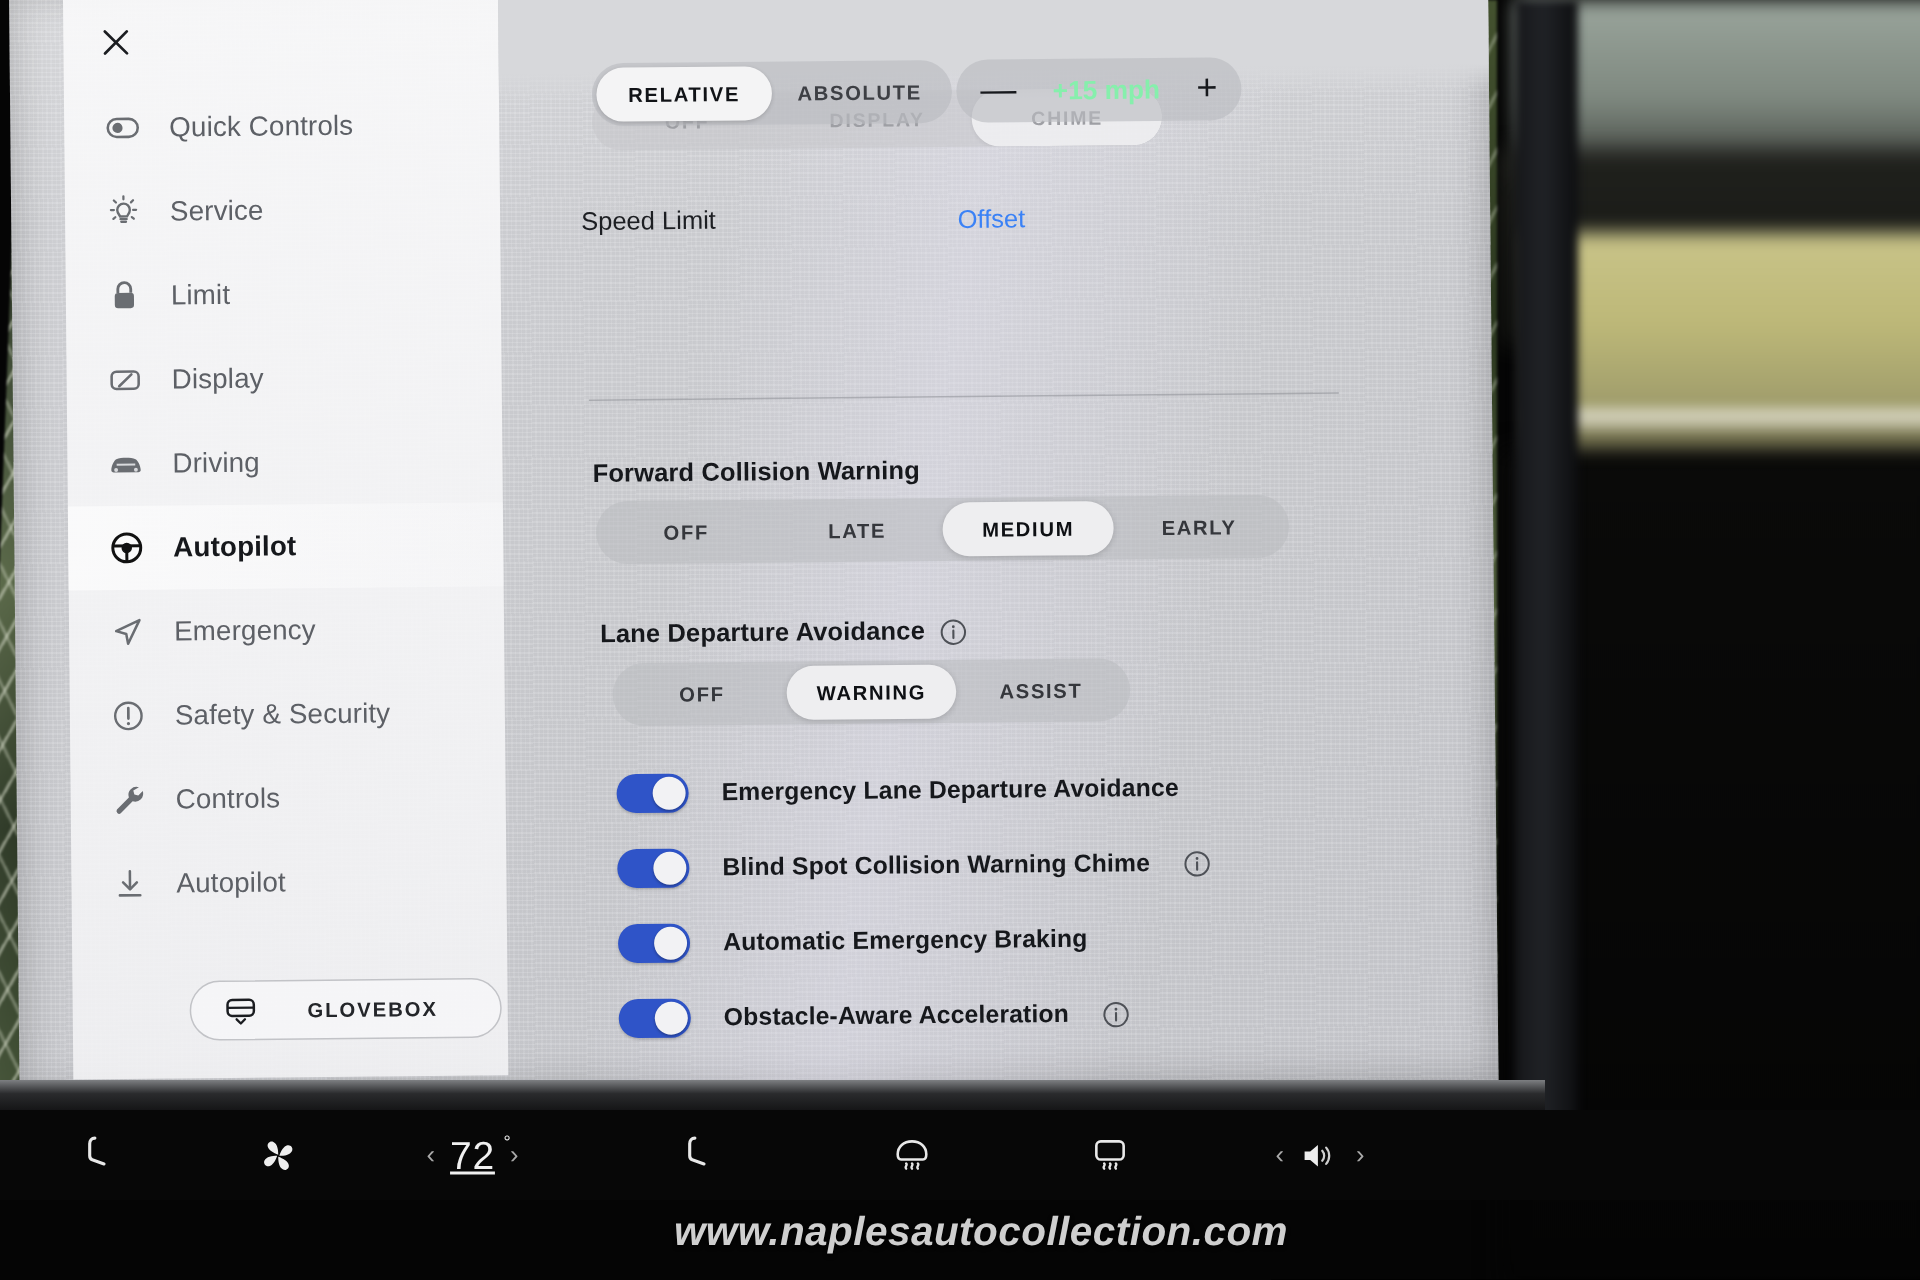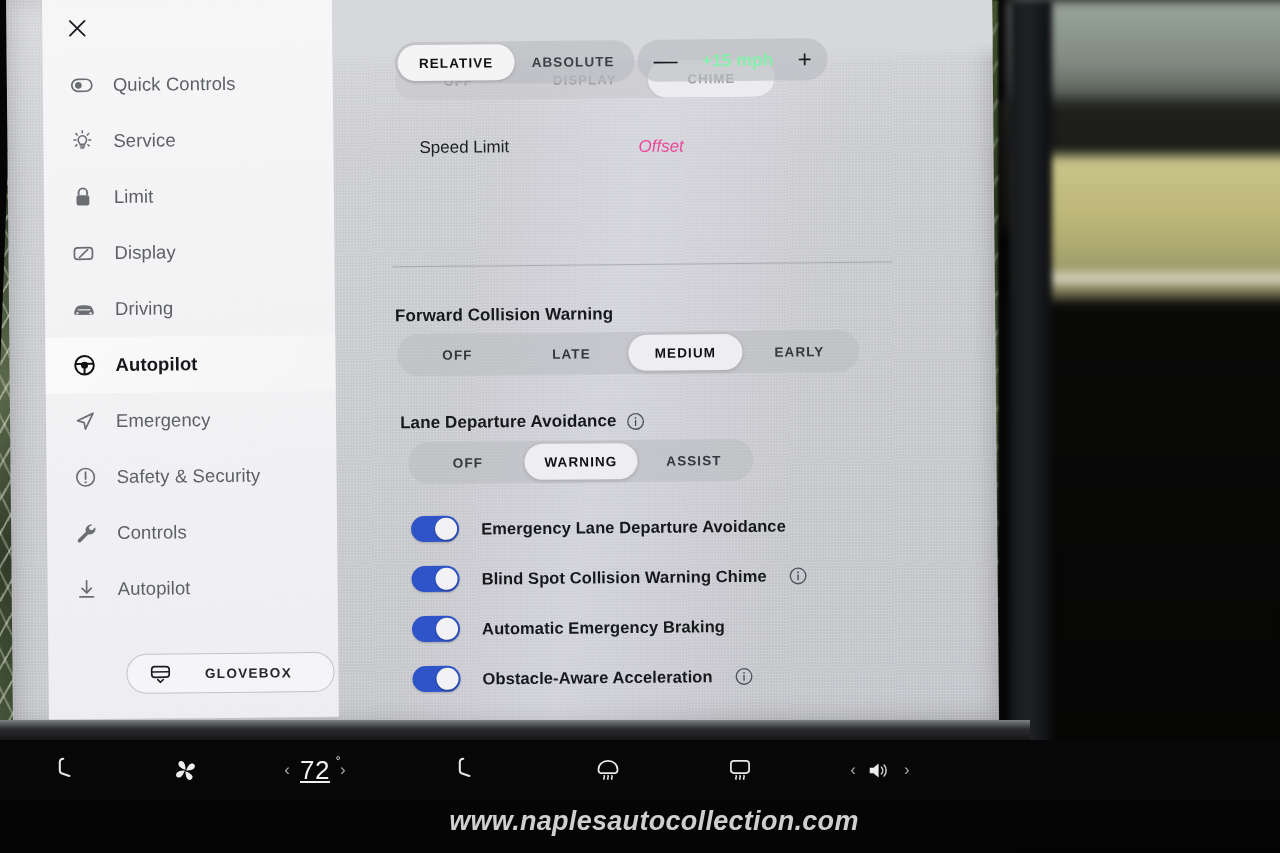--- a/index.html
+++ b/index.html
@@ -160,22 +160,22 @@
     background:rgba(250,250,251,.70); border-radius:20px;
     color:rgba(110,112,118,.62);
     box-shadow:0 1px 3px rgba(0,0,0,.07);
   }
   .cut-mask{
     position:absolute; left:0; top:0; width:660px; height:72px;
     background:linear-gradient(180deg,#d7d8db 0%,#d7d8db 72%, rgba(215,216,219,.0) 100%);
   }
 
   .row-labels{ position:absolute; left:0; top:130px; width:660px; }
-  .lbl-speed{ position:absolute; left:54px; top:12px; font-size:17px; color:#1d1f23;margin-left:32px; }
-  .lbl-offset{ position:absolute; left:305px; top:13px; font-size:17px; color:#ec4899;font-style:italic; }
+  .lbl-speed{ position:absolute; left:54px; top:12px; font-size:17px; color:#1d1f23; }
+  .lbl-offset{ position:absolute; left:305px; top:13px; font-size:17px; color:#3b82f6; }
 
   .seg-speed{
     position:absolute; left:62px; top:46px; width:240px; height:42px;
     border-radius:22px; background:rgba(186,188,192,.62); display:flex; padding:3px;
   }
   .seg-speed .sg{
     flex:1; display:flex; align-items:center; justify-content:center;
     font-size:13.5px; font-weight:700; letter-spacing:1.1px; color:#3d3f44; cursor:pointer;
     border-radius:19px;
   }

